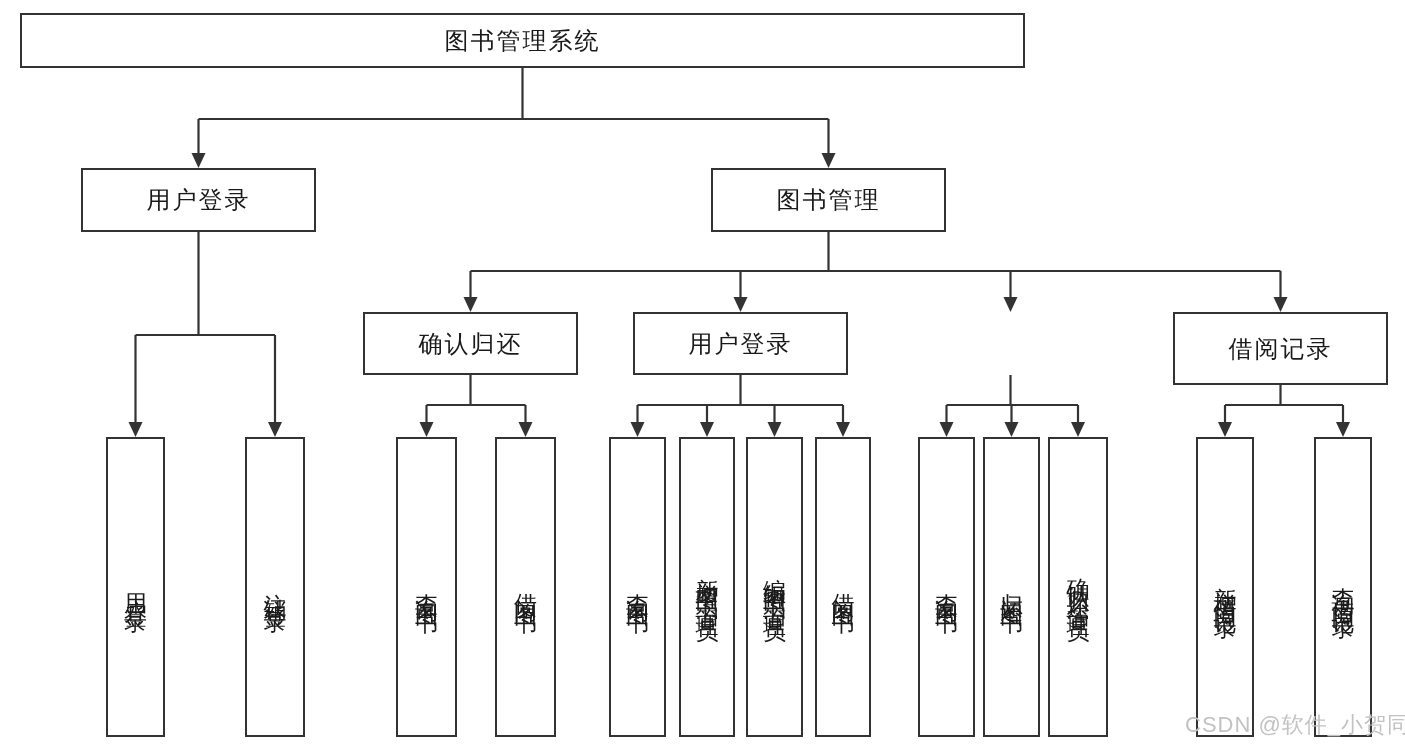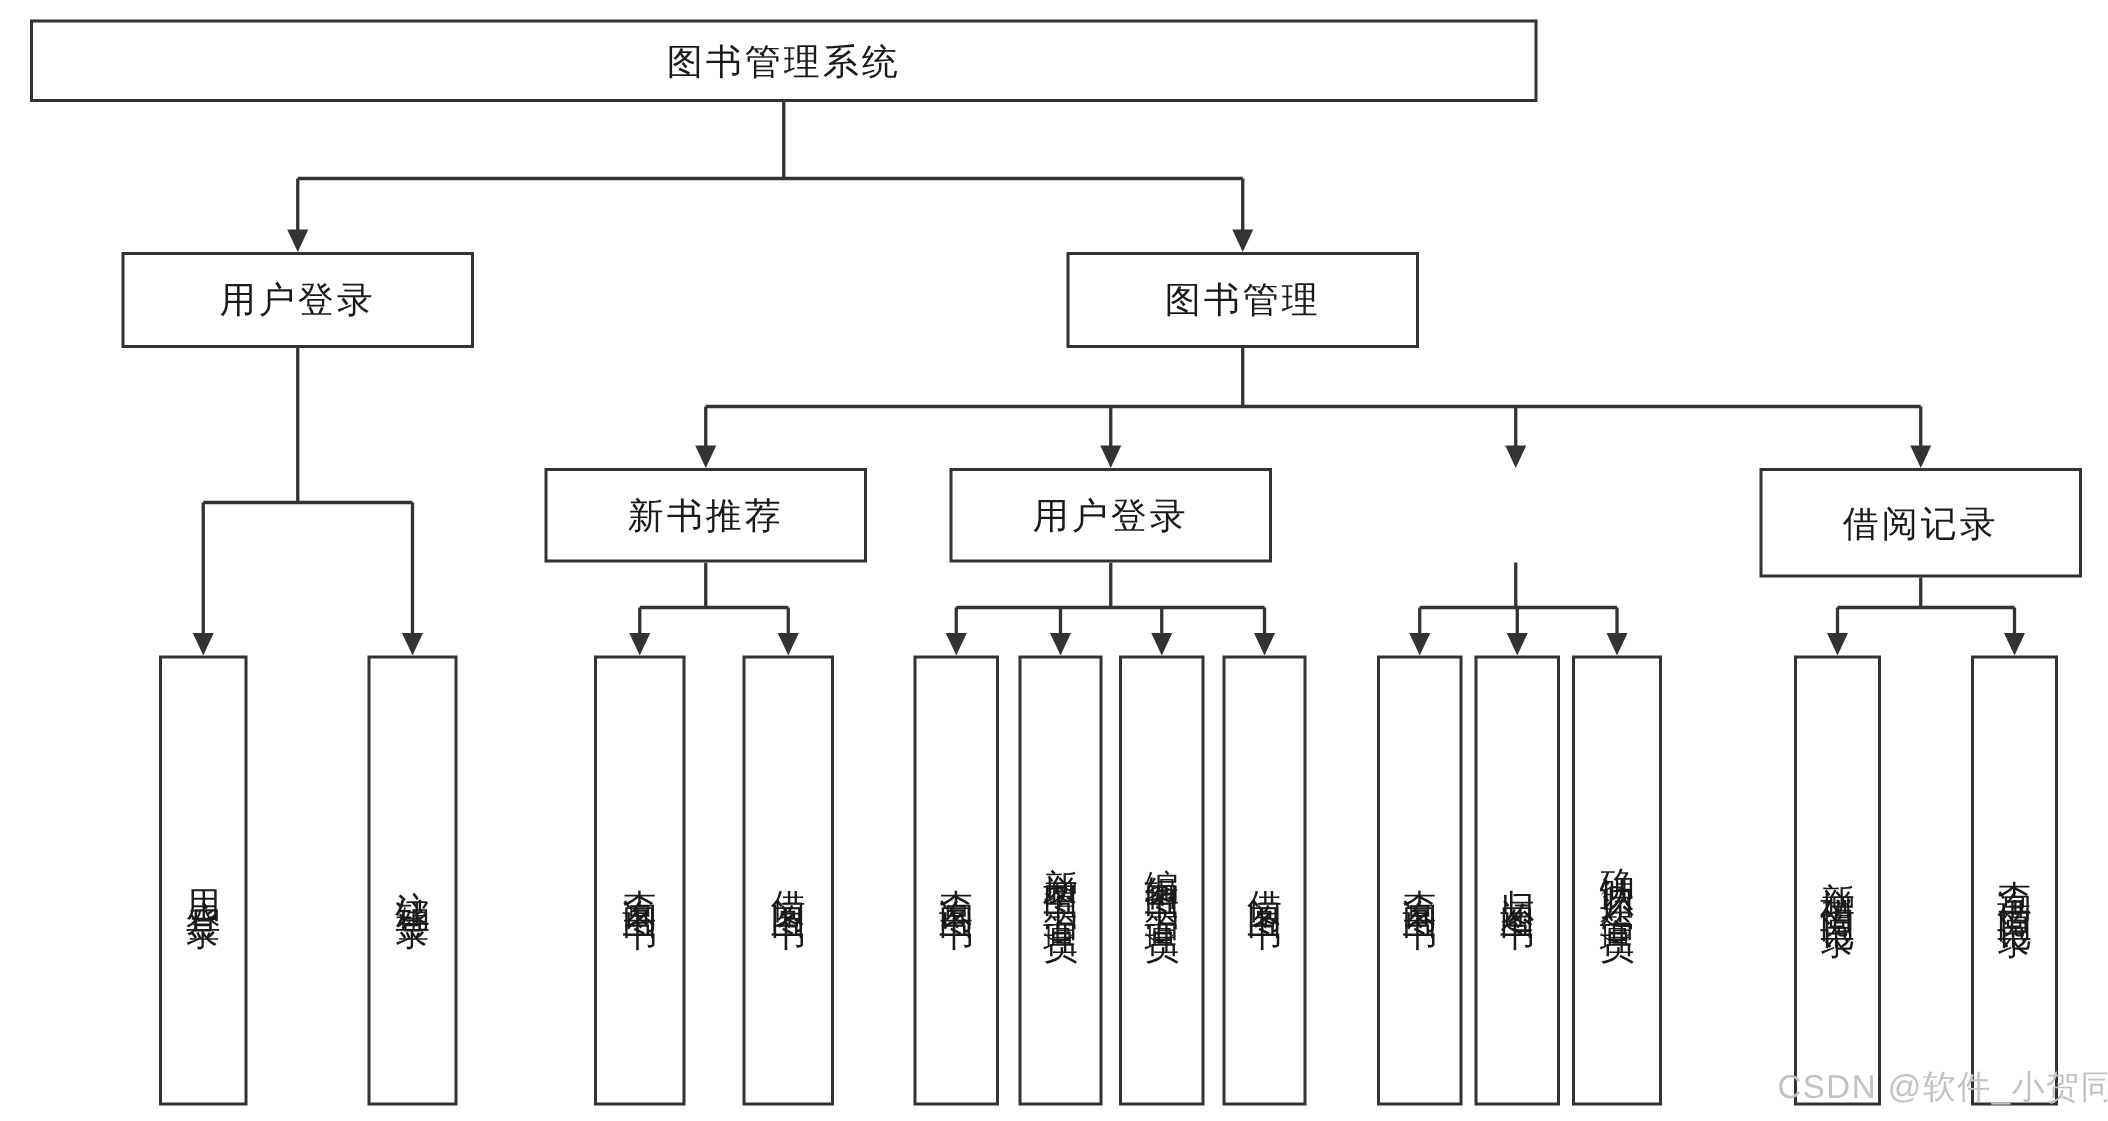--- a/index.html
+++ b/index.html
@@ -75,21 +75,21 @@
     <polygon points="1071,422 1085,422 1078,437"></polygon>
     <polygon points="1218,422 1232,422 1225,437"></polygon>
     <polygon points="1336,422 1350,422 1343,437"></polygon>
   </svg>
 
   <div class="node" style="left:20px;top:13px;width:1005px;height:55px">图书管理系统</div>
 
   <div class="node" style="left:81px;top:168px;width:235px;height:64px">用户登录</div>
   <div class="node" style="left:711px;top:168px;width:235px;height:64px">图书管理</div>
 
-  <div class="node" style="left:363px;top:312px;width:215px;height:63px">新书推荐</div>
+  <div class="node" style="left:363px;top:312px;width:215px;height:63px">确认归还</div>
   <div class="node" style="left:633px;top:312px;width:215px;height:63px">用户登录</div>
   <div class="node" style="left:1173px;top:312px;width:215px;height:73px">借阅记录</div>
 
   <div class="node v" style="left:106px;top:437px;width:59px;height:300px">用户登录</div>
   <div class="node v" style="left:245px;top:437px;width:60px;height:300px">注销登录</div>
 
   <div class="node v" style="left:396px;top:437px;width:61px;height:300px">查询图书</div>
   <div class="node v" style="left:495px;top:437px;width:61px;height:300px">借阅图书</div>
 
   <div class="node v" style="left:609px;top:437px;width:57px;height:300px">查询图书</div>

